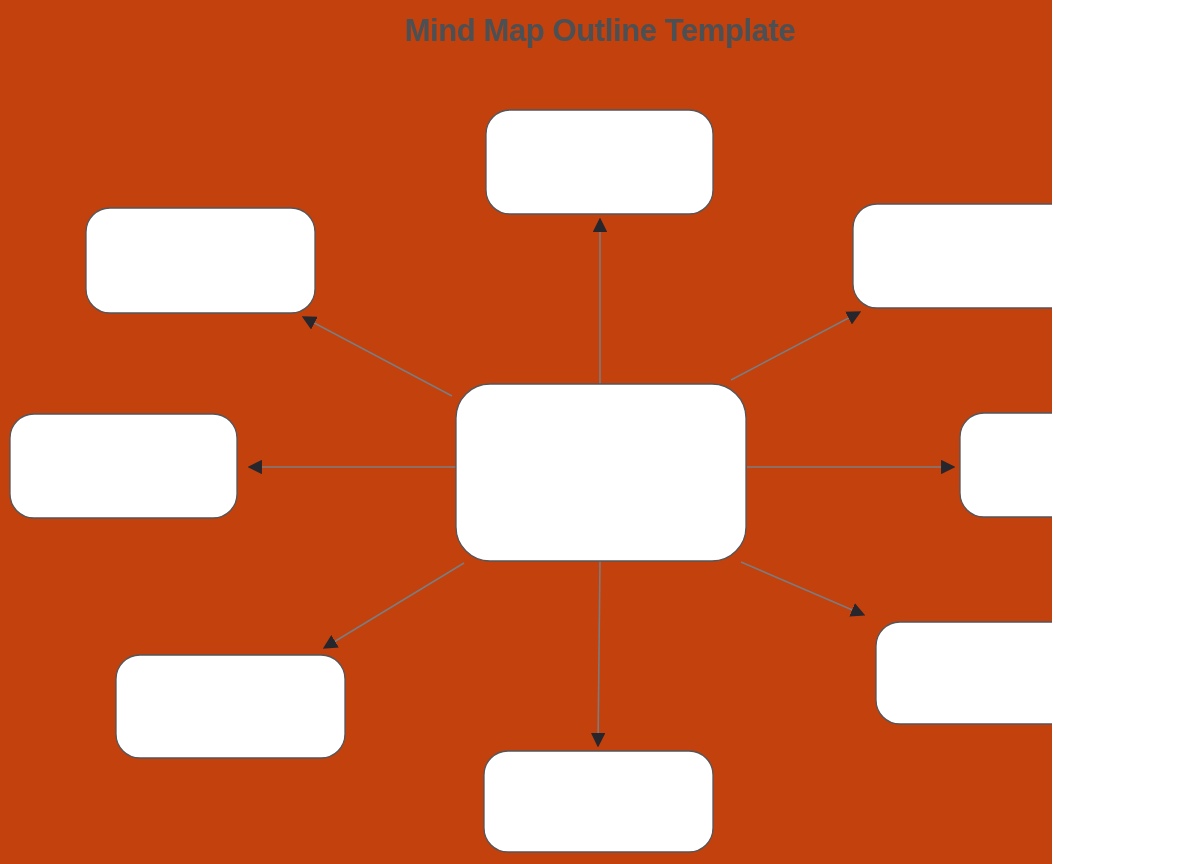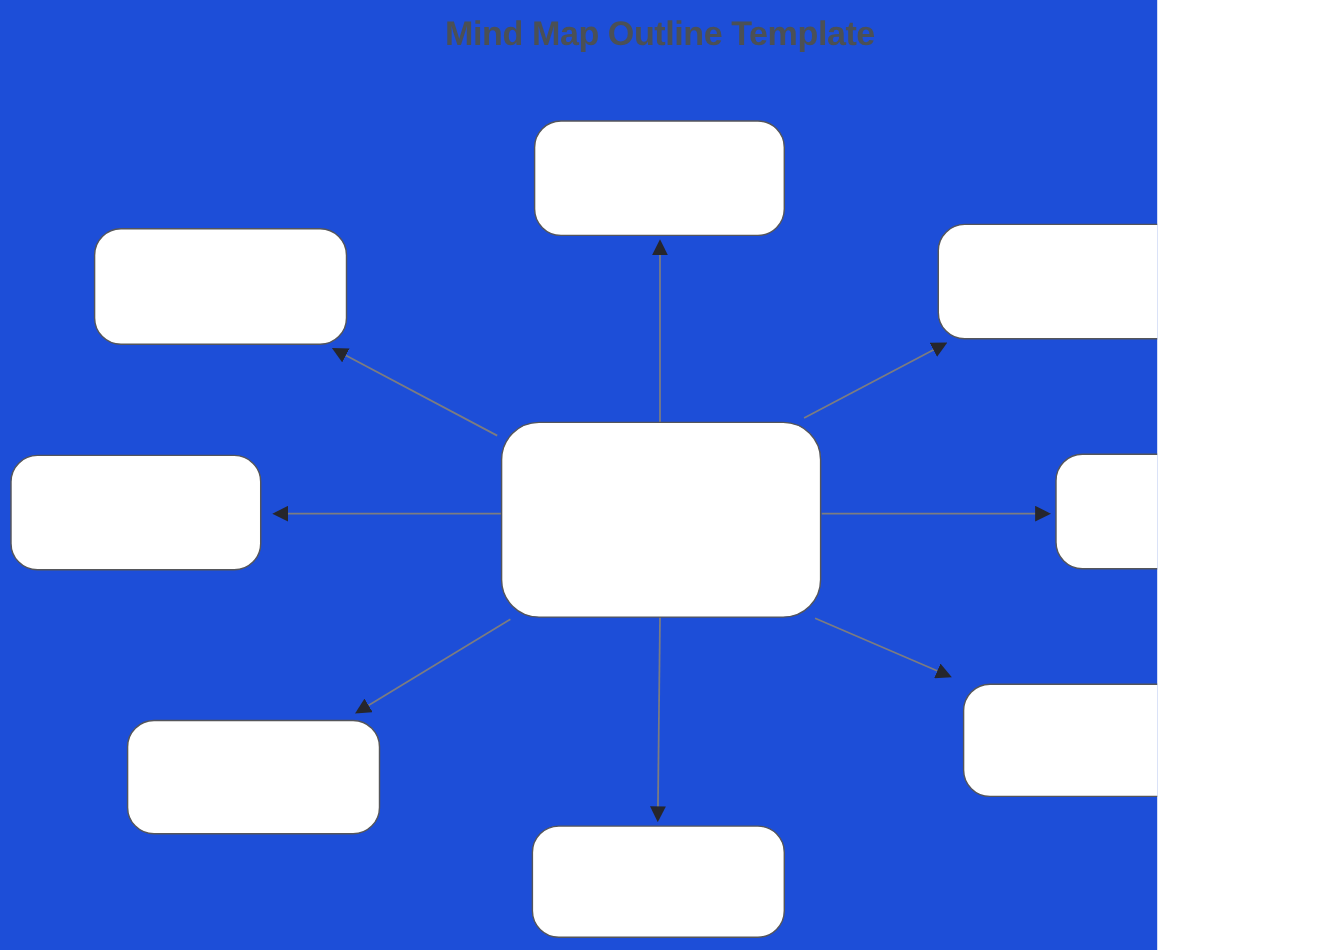--- a/index.html
+++ b/index.html
@@ -5,21 +5,21 @@
   html, body {
     margin: 0;
     padding: 0;
     background: #ffffff;
     font-family: "Liberation Sans", sans-serif;
   }
   .canvas {
     position: relative;
     width: 1052px;
     height: 864px;
-    background: #1d4ed8;
+    background: #c2410c;
     overflow: hidden;
     text-decoration: underline;
   }
   svg { display: block; }
   .diagram-title-text {
     font-family: "Liberation Sans", sans-serif;
     font-size: 31px;
     font-weight: 700;
     letter-spacing: -0.4px;
   }

